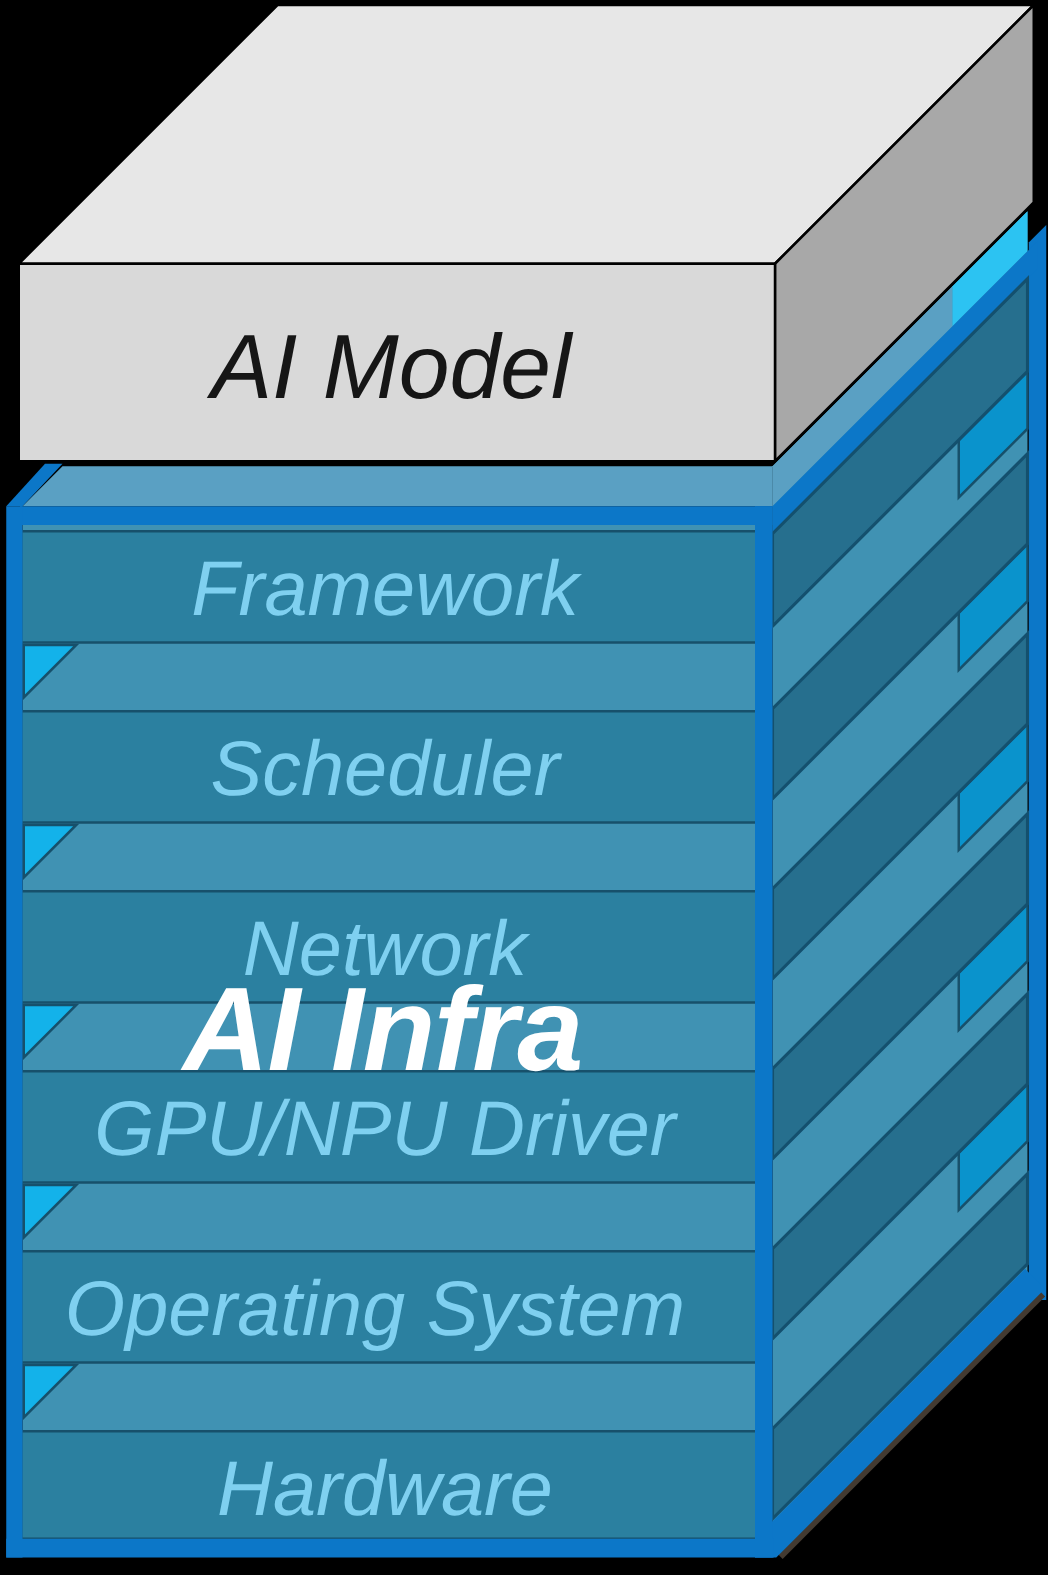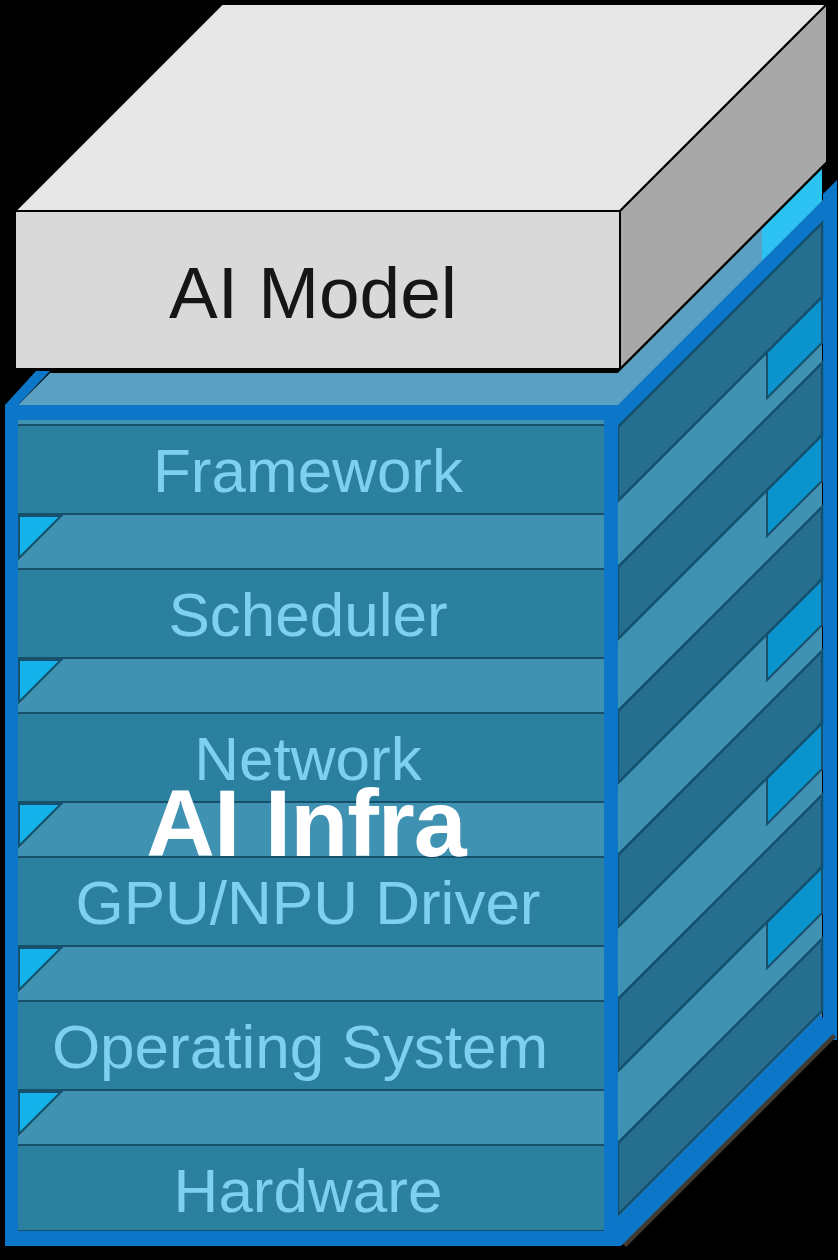--- a/index.html
+++ b/index.html
@@ -1,18 +1,19 @@
 <!DOCTYPE html>
 <html><head>
 <meta charset="utf-8">
 <style>
   html,body{margin:0;padding:0;background:#000;}
   .canvas{
     position:relative;width:838px;height:1260px;background:#000;overflow:hidden;
     font-family:"Liberation Sans", sans-serif;
+    font-style:italic;
   }
   svg{display:block;}
   text{font-family:"Liberation Sans", sans-serif;}
   .layer-label{fill:#7fd0f0;font-size:62px;}
   .model-label{fill:#161616;font-size:73px;}
   .overlay-label{fill:#ffffff;font-size:95px;font-weight:bold;letter-spacing:-1px;}
 </style>
 </head>
 <body>
 

